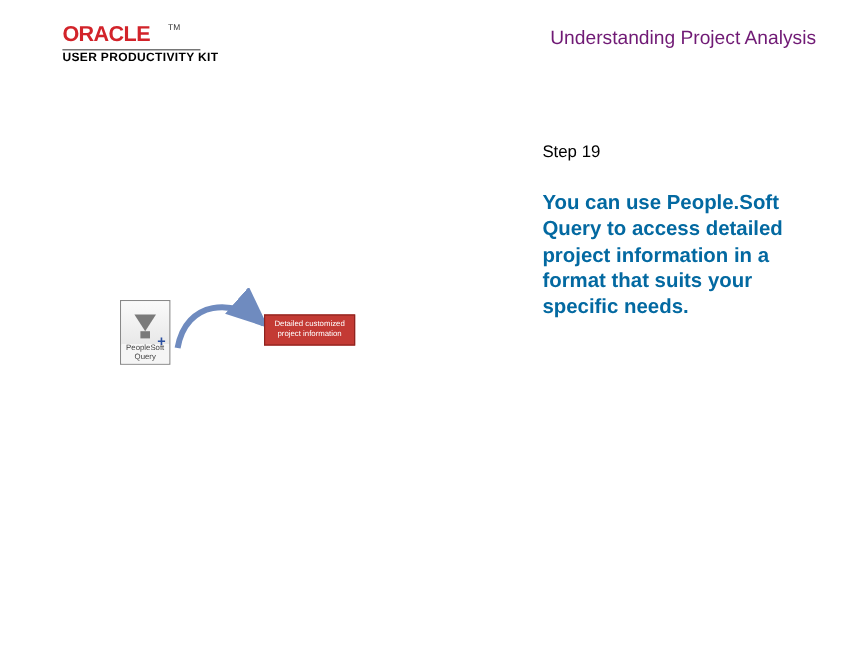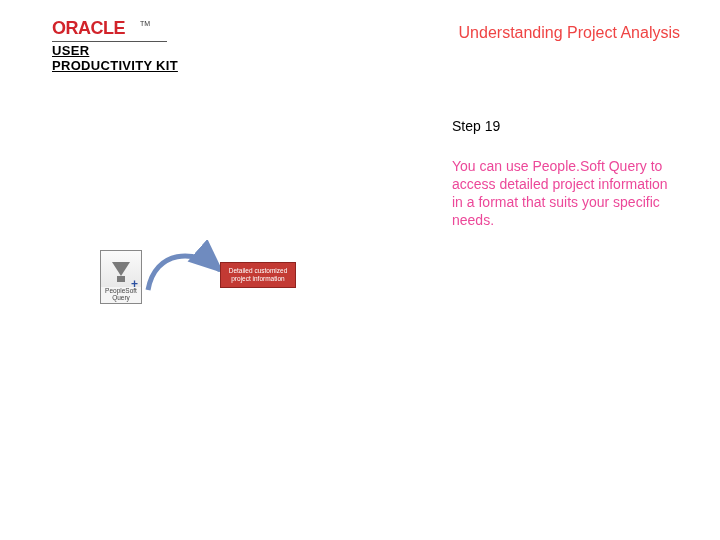--- a/index.html
+++ b/index.html
@@ -35,49 +35,49 @@
     align-self: flex-start;
     margin-top: 2px;
   }
   .logo-rule {
     border: none;
     border-top: 1px solid #555;
     margin: 2px 0 1px 0;
     width: 115px;
   }
   .upk {
-    font-size: 13px;
+    font-size: 10px;
     letter-spacing: 0.3px;
     color: #000;
     font-weight: bold;
-    text-decoration: underline;
   }
   .page-title {
     position: absolute;
     top: 24px;
     right: 40px;
     font-size: 16px;
-    color: #ef4444;
+    color: #701a75;
     font-weight: normal;
   }
   .step-label {
     position: absolute;
     top: 118px;
     left: 452px;
     font-size: 14px;
     color: #000;
   }
   .body-text {
     position: absolute;
     top: 158px;
     left: 452px;
     width: 230px;
-    font-size: 14px;
+    font-size: 17px;
     line-height: 1.28;
-    color: #ec4899;
+    color: #0369a1;
+    font-weight: bold;
   }
   .diagram {
     position: absolute;
     top: 240px;
     left: 100px;
     width: 210px;
     height: 80px;
   }
   .icon-box {
     position: absolute;

